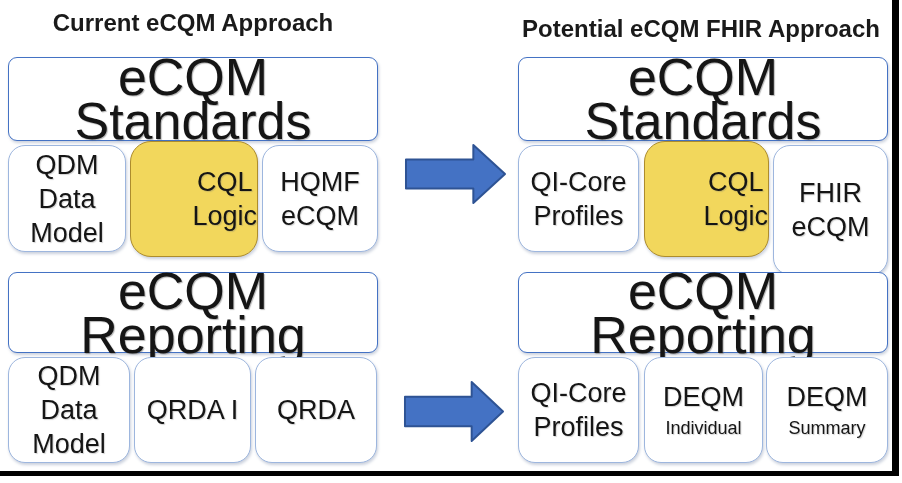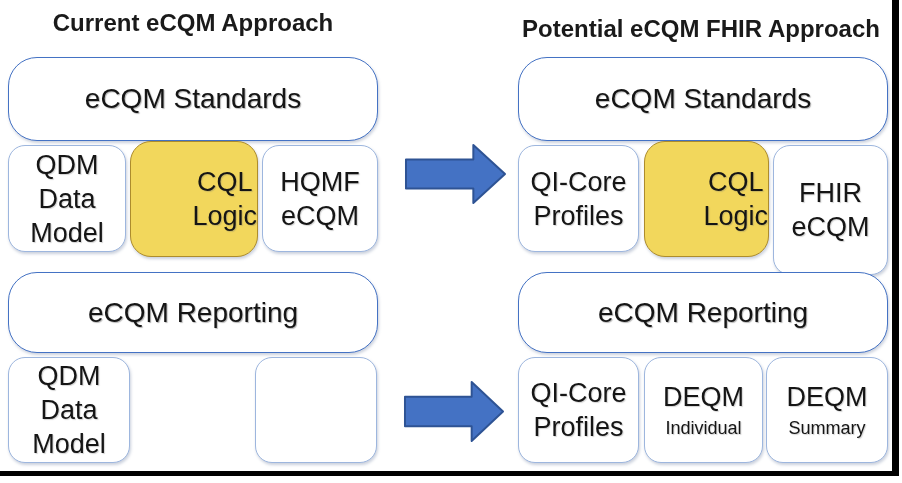--- a/index.html
+++ b/index.html
@@ -16,22 +16,22 @@
   .hdr-left{left:8px;top:7px;width:370px;}
   .hdr-right{left:500px;top:13px;width:402px;}
   .box{
     position:absolute;background:#ffffff;
     border:1.6px solid #9DB6DE;border-radius:17px;
     display:flex;align-items:center;justify-content:center;
     text-align:center;box-sizing:border-box;
     box-shadow:1px 2px 3px rgba(125,140,170,0.40);
   }
   .section-title{
-    border-color:#4472C4;border-radius:29px;
-    font-size:28px;line-height:44px;
+    border-color:#4472C4;border-radius:9px;
+    font-size:52px;line-height:44px;
     text-shadow:1px 1px 1px rgba(90,90,90,0.45);
   }
   .small{font-size:27px;line-height:34px;text-shadow:1px 1px 1px rgba(110,110,110,0.30);}
   .highlight{background:#F2D75C;border-color:#AD8C2D;border-radius:21px;justify-content:flex-end;}
   .lines span{display:block;}
   .lines .sub{font-size:18px;line-height:23px;margin-top:3px;}
   .arrow{position:absolute;}
   .arrow svg{display:block;width:100%;height:100%;}
 
   
@@ -90,22 +90,28 @@
   <div class="box section-title rep-left">
     <span>eCQM Reporting</span>
   </div>
   <div class="box small l-qdm2">
     <div class="lines">
       <span>QDM</span>
       <span>Data</span>
       <span>Model</span>
     </div>
   </div>
+  <div class="box small l-qrda1">
+    <div class="lines">
+      <span>QRDA I</span>
+    </div>
+  </div>
   <div class="box small l-qrda3">
     <div class="lines">
+      <span>QRDA</span>
     </div>
   </div>
 
   <div class="box section-title std-right">
     <span>eCQM Standards</span>
   </div>
   <div class="box small r-qicore1">
     <div class="lines">
       <span>QI-Core</span>
       <span>Profiles</span>

